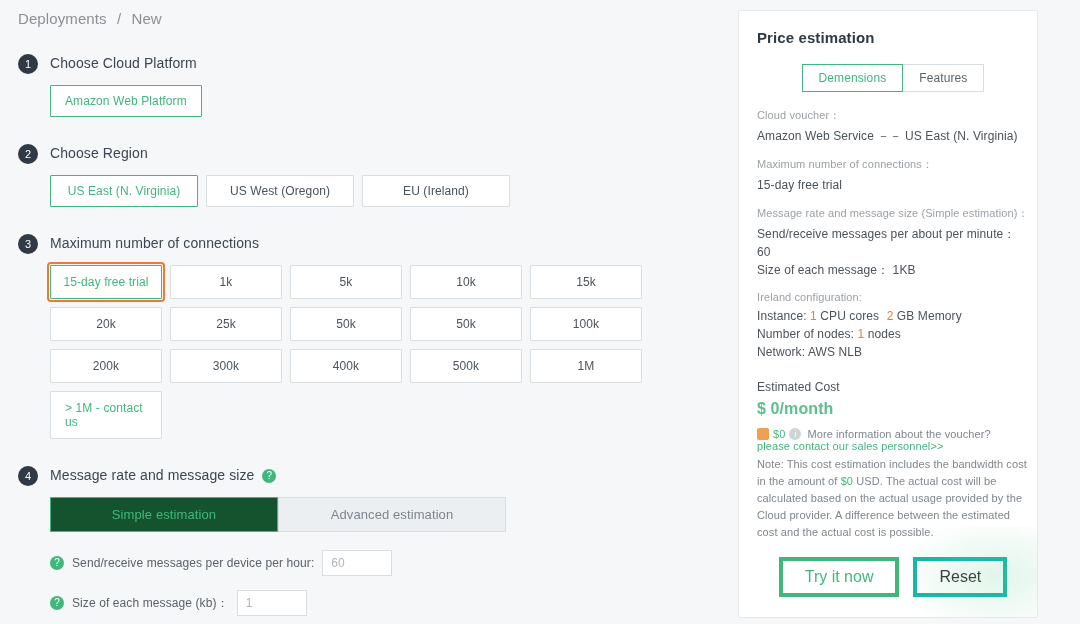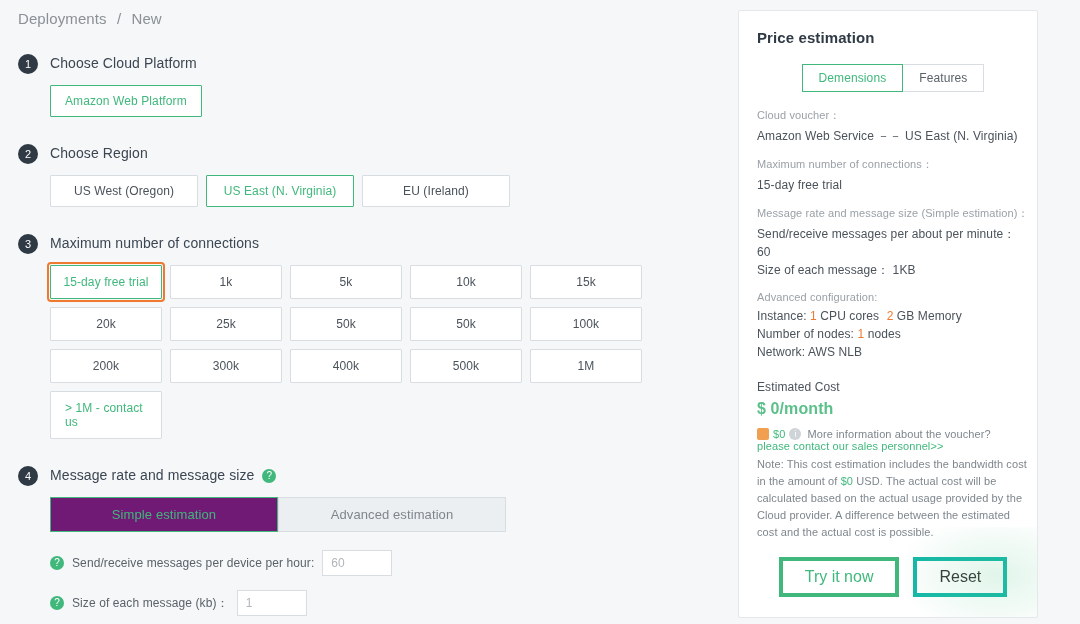--- a/index.html
+++ b/index.html
@@ -63,21 +63,21 @@
     font-size: 12px; color:#4a525a; text-align:center; cursor:pointer;
     border-radius: 1px;
   }
   .conn.selected { border-color: var(--green); color: var(--green); }
   .conn.highlight { outline: 2px solid var(--orange); outline-offset: 1px; }
   .conn.contact { color: var(--green); text-align:left; padding-left:14px; }
 
   .tabs { display:flex; gap:0; margin-bottom:18px; }
   .tab {
     flex:0 0 228px; padding:9px 0; text-align:center;
-    border:1px solid var(--border); background:#701a75; font-size:13px; cursor:pointer;
+    border:1px solid var(--border); background:#14532d; font-size:13px; cursor:pointer;
     color:#4a525a;
   }
   .tab.selected { border-color: var(--green); color: var(--green); }
   .tab.disabled { background:#eceff1; color:#7e868d; cursor:default; }
 
   .form-line { display:flex; align-items:center; margin-bottom:14px; font-size:12px; color:#5a6269; }
   .form-line .hint {
     width:14px; height:14px; border-radius:50%; background:var(--green); color:#fff;
     font-size:10px; line-height:14px; text-align:center; margin-right:8px;
   }
@@ -142,22 +142,22 @@
           <div class="opt selected">Amazon Web Platform</div>
         </div>
       </div>
     </div>
 
     <div class="step">
       <div class="num">2</div>
       <div class="body">
         <h4>Choose Region</h4>
         <div class="btn-row">
+          <div class="opt wide selected">US East (N. Virginia)</div>
           <div class="opt wide">US West (Oregon)</div>
-          <div class="opt wide selected">US East (N. Virginia)</div>
           <div class="opt wide">EU (Ireland)</div>
         </div>
       </div>
     </div>
 
     <div class="step">
       <div class="num">3</div>
       <div class="body">
         <h4>Maximum number of connections</h4>
         <div class="conn-grid">
@@ -226,21 +226,21 @@
       <div class="kv">
         <div class="k">Message rate and message size (Simple estimation)：</div>
         <div class="v">
           <span>Send/receive messages per about per minute：</span>
           <span>60</span><br>
           <span>Size of each message：</span>
           <span>1KB</span>
         </div>
       </div>
       <div class="kv">
-        <div class="k">Advanced configuration:</div>
+        <div class="k">Ireland configuration:</div>
         <div class="v">
           <span>Instance:</span>
           <span class="accent-num">1</span>
           <span>CPU cores</span>
           <span class="accent-num" style="margin-left:4px;">2</span>
           <span>GB Memory</span><br>
           <span>Number of nodes:</span>
           <span class="accent-num">1</span>
           <span>nodes</span><br>
           <span>Network: AWS NLB</span>

